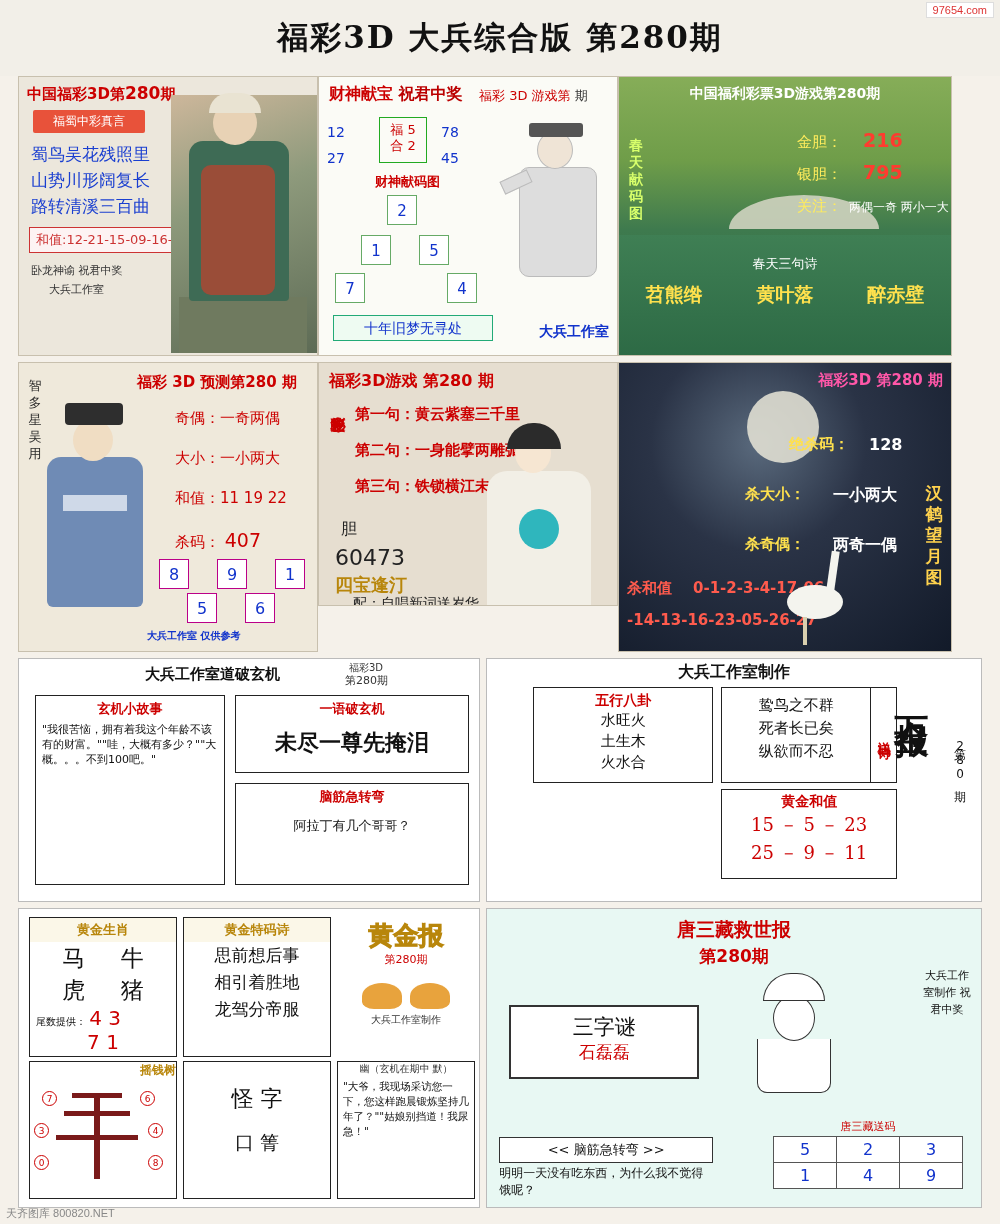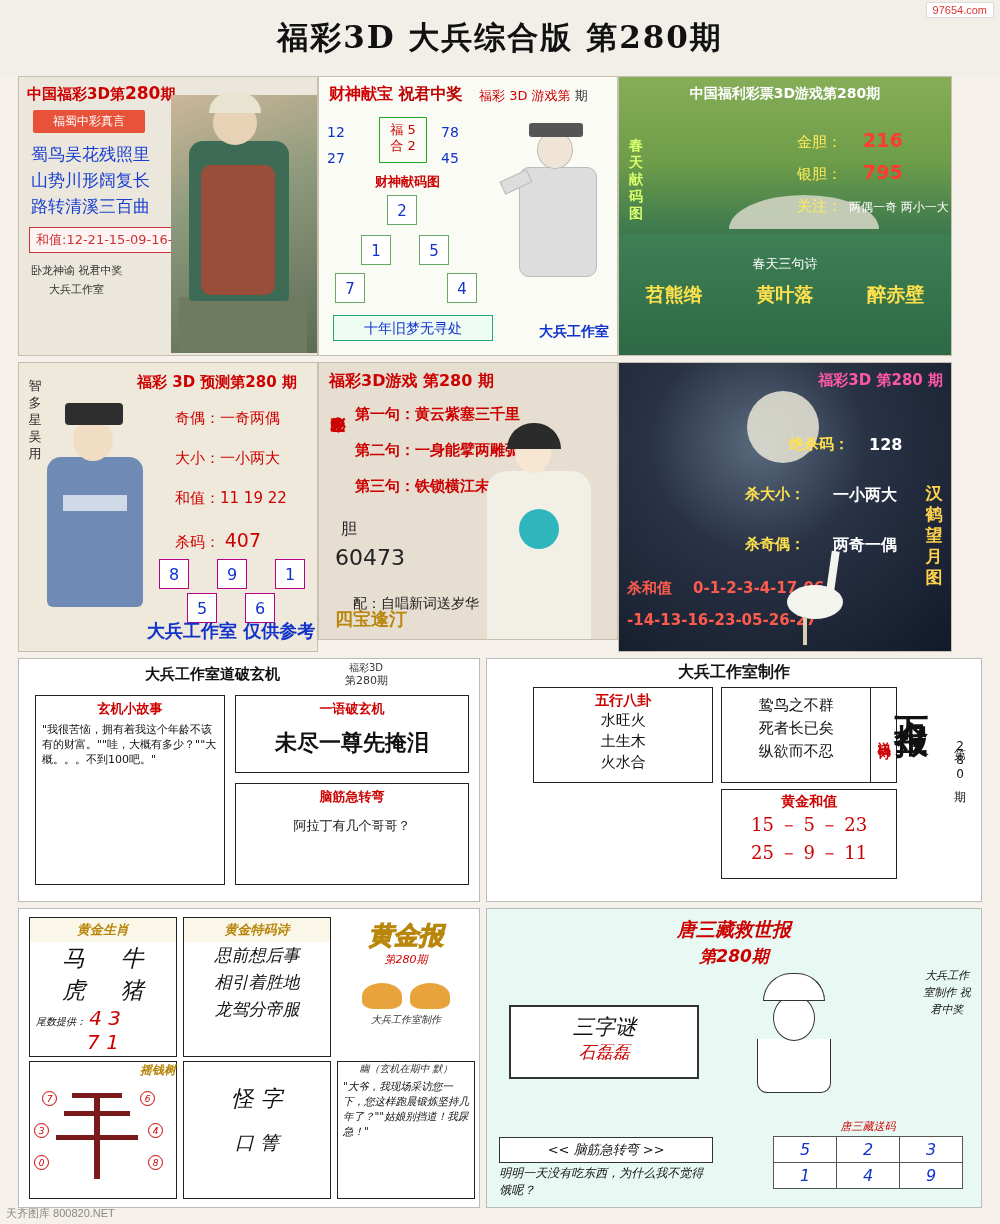--- a/index.html
+++ b/index.html
@@ -101,28 +101,28 @@
   .p3 .poemhd { position:absolute; left:0; right:0; top:178px; text-align:center; color:#fff; font-size:13px;}
   .p3 .poem3 { position:absolute; left:0; right:0; top:205px; display:flex; justify-content:space-around; color:#ffe14d; font-size:19px; font-weight:bold; font-family:"DejaVu Serif",serif;}
 
   
   .p4 { width:300px; height:290px; background:#efe9db; border:1px solid #c8c0ae;}
   .p4 .side { position:absolute; left:6px; top:14px; color:#2b2b2b; font-size:13px; line-height:17px; width:20px; text-align:center;}
   .p4 .hdr { position:absolute; left:118px; top:10px; color:#c00; font-size:15px; font-weight:bold;}
   .p4 .line { position:absolute; left:156px; color:#c00; font-size:15px;}
   .p4 .grid2 { position:absolute; left:140px; top:196px; width:150px; height:66px;}
   .cellb { position:absolute; width:30px; height:30px; border:1px solid #b08; text-align:center; line-height:30px; color:#1133cc; font-size:16px; background:#fff;}
-  .p4 .foot { position:absolute; left:128px; bottom:8px; color:#1133cc; font-size:18px; font-weight:bold;}
+  .p4 .foot { position:absolute; left:128px; bottom:8px; color:#1133cc; font-size:10px; font-weight:bold;}
   .figure4 { position:absolute; left:22px; top:40px; width:110px; height:230px;}
   .figure4 .h { position:absolute; left:32px; top:16px; width:40px; height:42px; border-radius:50%; background:#f0ddc3;}
   .figure4 .hat { position:absolute; left:24px; top:0px; width:58px; height:22px; background:#2e2e2e; border-radius:4px;}
   .figure4 .b { position:absolute; left:6px; top:54px; width:96px; height:150px; background:#6f8bb5; border-radius:14px 14px 6px 6px;}
   .figure4 .sash { position:absolute; left:22px; top:92px; width:64px; height:16px; background:#cfd9e8;}
 
-  .p5 { width:300px; height:278px; background:#e6ded0; border:1px solid #c8c0ae;}
+  .p5 { width:300px; height:244px; background:#e6ded0; border:1px solid #c8c0ae;}
   .p5 .hdr { position:absolute; left:10px; top:8px; color:#c00; font-size:16px; font-weight:bold;}
   .p5 .vlabel { position:absolute; left:8px; top:42px; width:22px; color:#c00; font-size:15px; line-height:22px; font-weight:bold; text-align:center;}
   .p5 .ln { position:absolute; left:36px; color:#c00; font-size:15px; font-weight:bold;}
   .p5 .ln b { color:#c00; }
   .p5 .dan { position:absolute; left:22px; top:156px; color:#222; font-size:16px;}
   .p5 .danv { position:absolute; left:16px; top:182px; color:#222; font-size:22px;}
   .p5 .pei { position:absolute; left:34px; top:232px; color:#222; font-size:14px;}
   .p5 .sig { position:absolute; left:16px; bottom:8px; color:#b8860b; font-size:18px; font-weight:bold;}
   .figure5 { position:absolute; right:0; top:60px; width:150px; height:228px;}
   .figure5 .h { position:absolute; left:48px; top:10px; width:36px; height:40px; border-radius:50%; background:#f6e6d2;}
@@ -162,21 +162,21 @@
   .p8 .gold { color:#c00; font-size:14px; font-weight:bold; padding:3px 0 0 6px;}
   .p8 .goldrow { color:#c00; font-size:19px; text-align:center; line-height:27px; font-family:"DejaVu Serif",serif;}
   .p8 .poemv { writing-mode:vertical-rl; text-orientation:upright; color:#c00; font-size:13px; font-weight:bold; letter-spacing:2px;}
   .p8 .poemline { text-align:center; color:#111; font-size:15px; line-height:23px; font-family:"DejaVu Serif",serif;}
   .p8 .hz { text-align:center; color:#c00; font-size:14px; font-weight:bold; padding-top:3px;}
   .p8 .hzrow { text-align:center; color:#c00; font-size:18px; line-height:28px; font-family:"DejaVu Serif",serif;}
   .p8 .bigword { writing-mode:vertical-rl; text-orientation:upright; font-size:34px; font-weight:bold; color:#111; letter-spacing:4px; font-family:"DejaVu Serif",serif;}
   .p8 .qi { writing-mode:vertical-rl; text-orientation:upright; font-size:12px; color:#111; line-height:18px;}
 
   
-  .r4 { margin-top:6px;font-style:italic; }
+  .r4 { margin-top:6px; }
   .p9 { width:466px; height:300px; background:#fff; border:1px solid #bbb; }
   .p9 .hd { text-align:center; color:#b8860b; font-size:13px; font-weight:bold; padding:3px 0; background:#fbf7e8;}
   .p9 .sx { text-align:center; color:#111; font-size:23px; line-height:32px; font-family:"DejaVu Serif",serif;}
   .p9 .tail { font-size:10px; color:#111;}
   .p9 .tailn { color:#c00; font-size:20px;}
   .p9 .poem { text-align:center; color:#111; font-size:17px; line-height:27px; font-family:"DejaVu Serif",serif;}
   .p9 .hjb { color:#e8a33d; font-size:25px; font-weight:bold; text-align:center; font-family:"DejaVu Serif",serif; -webkit-text-stroke:1px #b8860b;}
   .p9 .hjb-sub { text-align:center; color:#c00; font-size:11px;}
   .p9 .ystree { text-align:right; color:#b8860b; font-size:12px; font-weight:bold;}
   .p9 .guaizi { text-align:center; color:#111; font-size:22px; font-family:"DejaVu Serif",serif;}

